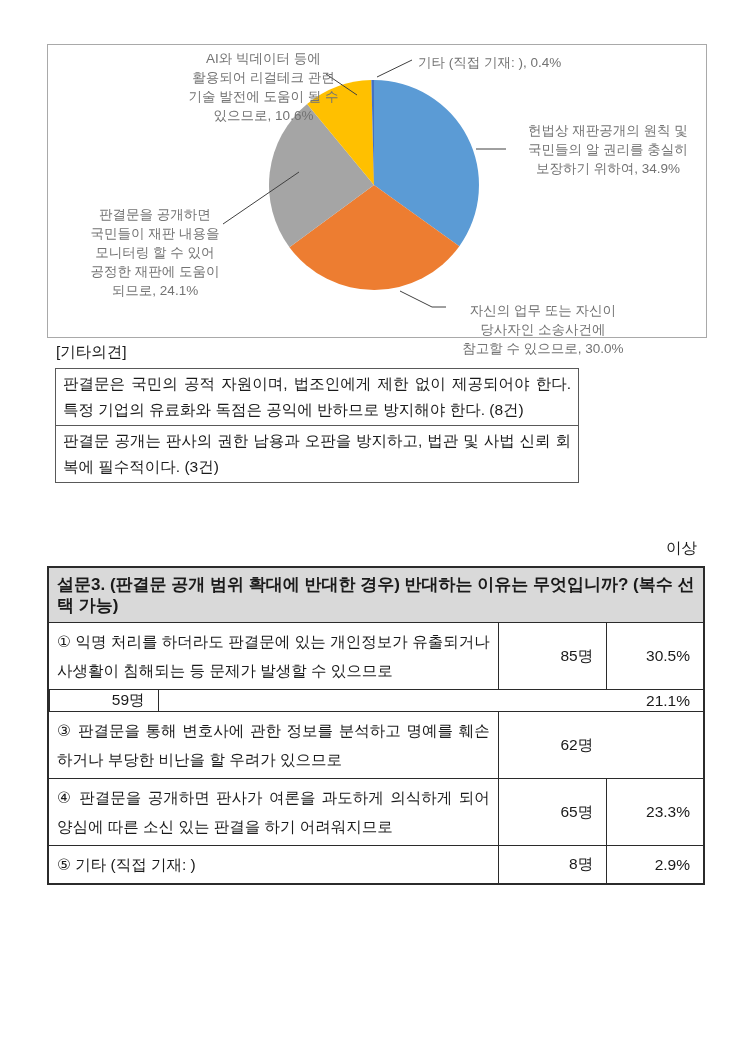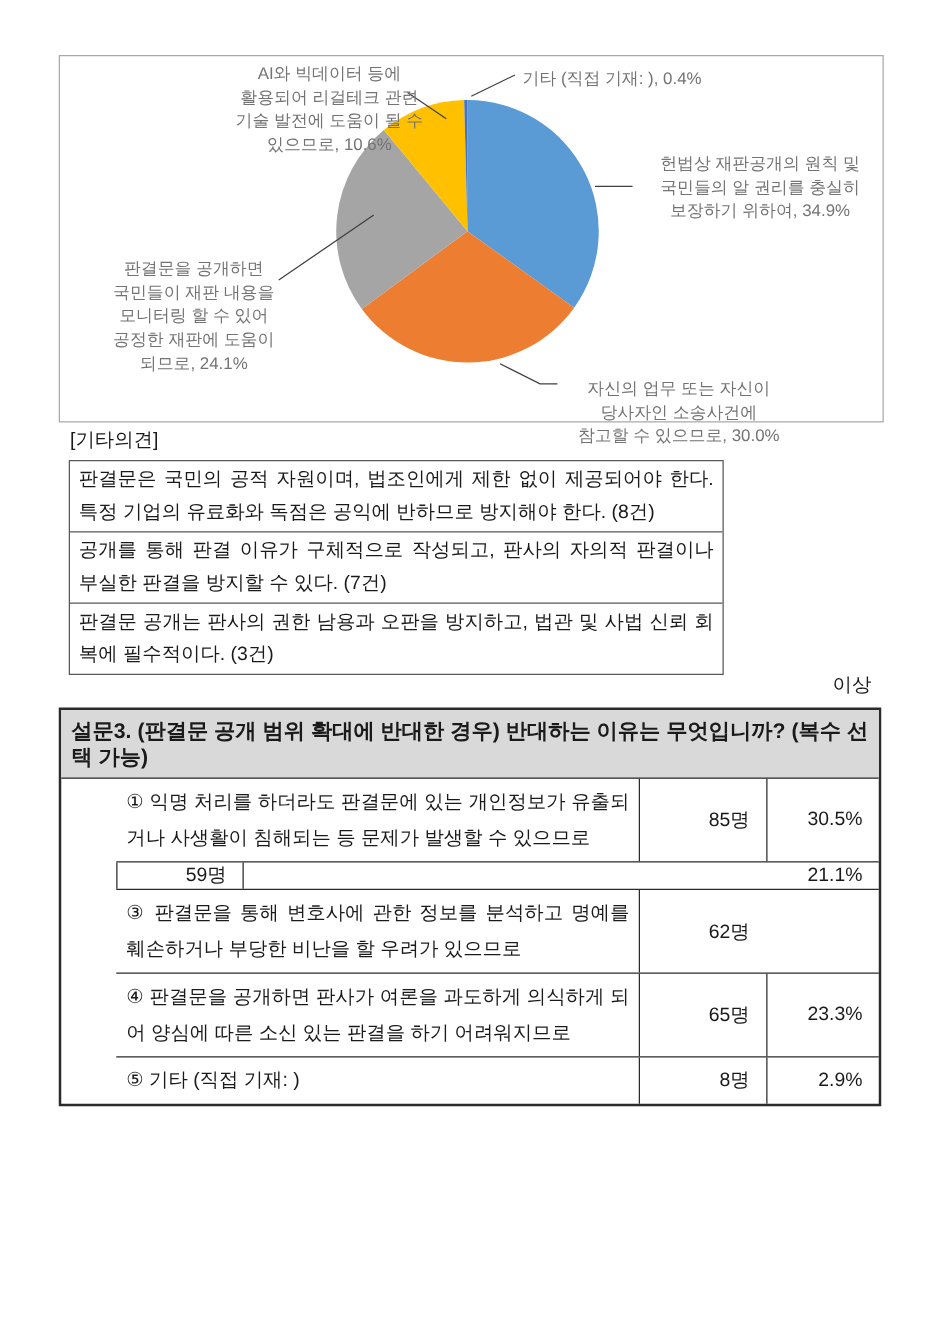--- a/index.html
+++ b/index.html
@@ -26,21 +26,21 @@
           border-bottom:1px solid #595959;
           text-align:justify;text-align-last:left;word-break:break-all;}
   .op-row:last-child{border-bottom:none;}
   .closing{position:absolute;left:55px;top:538px;width:642px;text-align:right;font-size:15.5px;}
 
   
   .q3-table{position:absolute;left:47px;top:566px;width:658px;
             border:2px solid #2b2b2b;box-sizing:border-box;background:#fff;}
   .q3-header{background:#d9d9d9;font-weight:bold;font-size:17px;line-height:21px;
              padding:6px 8px;border-bottom:1px solid #2b2b2b;}
-  .q3-row{display:flex;border-bottom:1px solid #2b2b2b;align-items:stretch;margin-left:44px;}
+  .q3-row{display:flex;border-bottom:1px solid #2b2b2b;align-items:stretch;}
   .q3-row:last-child{border-bottom:none;}
   .q3-reason{flex:0 0 68.6%;box-sizing:border-box;padding:4px 8px;font-size:15.5px;
              line-height:29px;text-align:justify;text-align-last:left;word-break:break-all;}
   .q3-count,.q3-percent{box-sizing:border-box;display:flex;align-items:center;
              justify-content:flex-end;padding-right:13px;font-size:15.5px;
              border-left:1px solid #2b2b2b;}
   .q3-count{flex:0 0 16.6%;}
   .q3-percent{flex:1 1 auto;}
 </style>
 </head>
@@ -79,21 +79,20 @@
     <div class="pie-label pl3">AI와 빅데이터 등에
 활용되어 리걸테크 관련
 기술 발전에 도움이 될 수
 있으므로, 10.6%</div>
     <div class="pie-label pl4">기타 (직접 기재: ), 0.4%</div>
   </div>
 
   <div class="sec-heading">[기타의견]</div>
   <div class="op-table" id="op-table">
       <div class="op-row">판결문은 국민의 공적 자원이며, 법조인에게 제한 없이 제공되어야 한다. 특정 기업의 유료화와 독점은 공익에 반하므로 방지해야 한다. (8건)</div>
-      <div class="op-row">공개를 통해 판결 이유가 구체적으로 작성되고, 판사의 자의적 판결이나 부실한 판결을 방지할 수 있다. (7건)</div>
       <div class="op-row">판결문 공개는 판사의 권한 남용과 오판을 방지하고, 법관 및 사법 신뢰 회복에 필수적이다. (3건)</div>
     </div>
   <div class="closing">이상</div>
 
   <div class="q3-table">
     <div class="q3-header">설문3. (판결문 공개 범위 확대에 반대한 경우) 반대하는 이유는 무엇입니까? (복수 선택 가능)</div>
     <div id="q3-rows">
         <div class="q3-row">
           <div class="q3-reason">① 익명 처리를 하더라도 판결문에 있는 개인정보가 유출되거나 사생활이 침해되는 등 문제가 발생할 수 있으므로</div>
           <div class="q3-count">85명</div>

